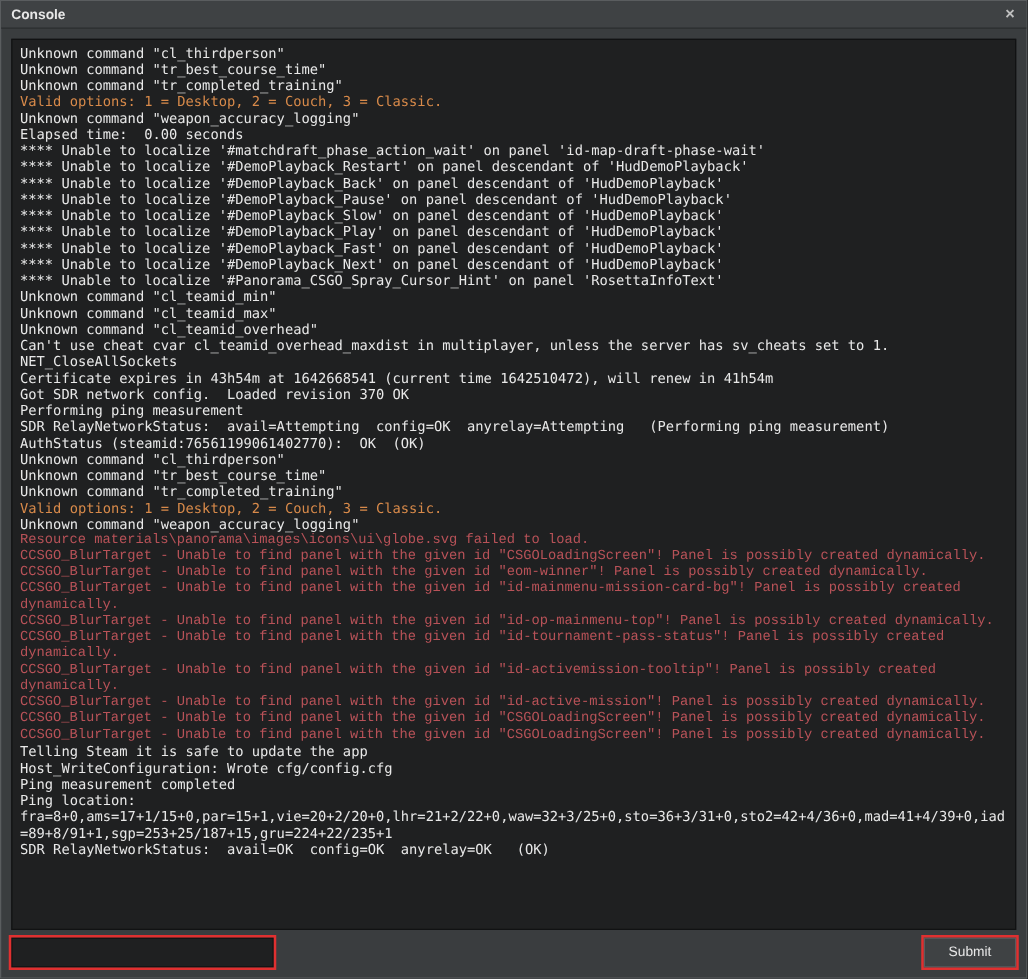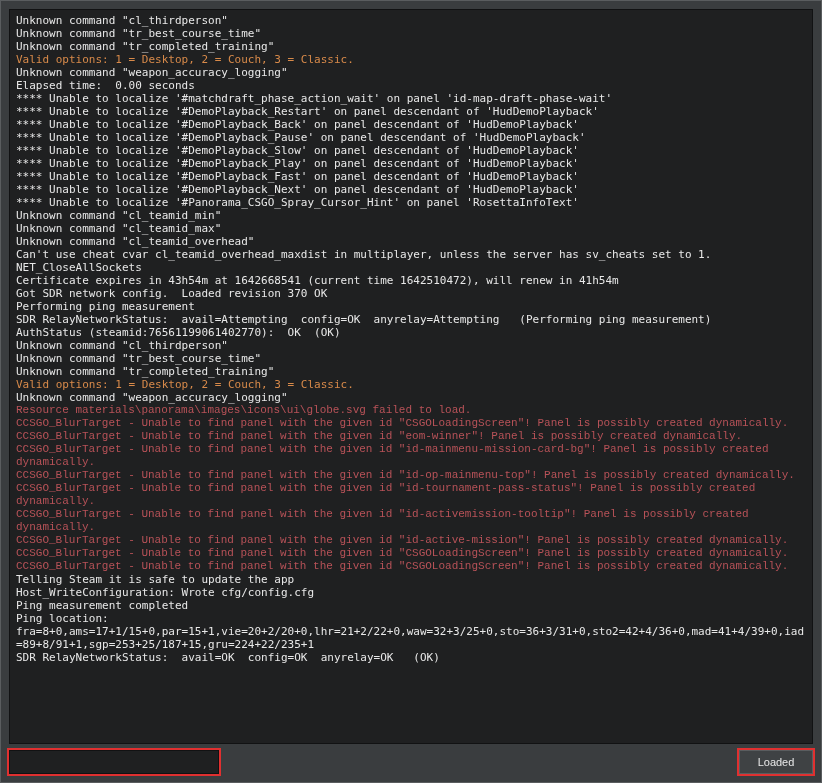--- a/index.html
+++ b/index.html
@@ -92,21 +92,25 @@
     font-size: 11px;
     cursor: pointer;
     outline: 2px solid #e03030;
   }
 </style>
 </head>
 <body>
 
 <div class="window">
 
+  <div class="titlebar">
+    <span>Console</span>
+    <span class="close">×</span>
+  </div>
 
   <div class="console-body" id="console-body"><span class="line c-white">Unknown command "cl_thirdperson"</span><span class="line c-white">Unknown command "tr_best_course_time"</span><span class="line c-white">Unknown command "tr_completed_training"</span><span class="line c-orange">Valid options: 1 = Desktop, 2 = Couch, 3 = Classic.</span><span class="line c-white">Unknown command "weapon_accuracy_logging"</span><span class="line c-white">Elapsed time:  0.00 seconds</span><span class="line c-white">**** Unable to localize '#matchdraft_phase_action_wait' on panel 'id-map-draft-phase-wait'</span><span class="line c-white">**** Unable to localize '#DemoPlayback_Restart' on panel descendant of 'HudDemoPlayback'</span><span class="line c-white">**** Unable to localize '#DemoPlayback_Back' on panel descendant of 'HudDemoPlayback'</span><span class="line c-white">**** Unable to localize '#DemoPlayback_Pause' on panel descendant of 'HudDemoPlayback'</span><span class="line c-white">**** Unable to localize '#DemoPlayback_Slow' on panel descendant of 'HudDemoPlayback'</span><span class="line c-white">**** Unable to localize '#DemoPlayback_Play' on panel descendant of 'HudDemoPlayback'</span><span class="line c-white">**** Unable to localize '#DemoPlayback_Fast' on panel descendant of 'HudDemoPlayback'</span><span class="line c-white">**** Unable to localize '#DemoPlayback_Next' on panel descendant of 'HudDemoPlayback'</span><span class="line c-white">**** Unable to localize '#Panorama_CSGO_Spray_Cursor_Hint' on panel 'RosettaInfoText'</span><span class="line c-white">Unknown command "cl_teamid_min"</span><span class="line c-white">Unknown command "cl_teamid_max"</span><span class="line c-white">Unknown command "cl_teamid_overhead"</span><span class="line c-white">Can't use cheat cvar cl_teamid_overhead_maxdist in multiplayer, unless the server has sv_cheats set to 1.</span><span class="line c-white">NET_CloseAllSockets</span><span class="line c-white">Certificate expires in 43h54m at 1642668541 (current time 1642510472), will renew in 41h54m</span><span class="line c-white">Got SDR network config.  Loaded revision 370 OK</span><span class="line c-white">Performing ping measurement</span><span class="line c-white">SDR RelayNetworkStatus:  avail=Attempting  config=OK  anyrelay=Attempting   (Performing ping measurement)</span><span class="line c-white">AuthStatus (steamid:76561199061402770):  OK  (OK)</span><span class="line c-white">Unknown command "cl_thirdperson"</span><span class="line c-white">Unknown command "tr_best_course_time"</span><span class="line c-white">Unknown command "tr_completed_training"</span><span class="line c-orange">Valid options: 1 = Desktop, 2 = Couch, 3 = Classic.</span><span class="line c-white">Unknown command "weapon_accuracy_logging"</span><span class="line c-red">Resource materials\panorama\images\icons\ui\globe.svg failed to load.</span><span class="line c-red">CCSGO_BlurTarget - Unable to find panel with the given id "CSGOLoadingScreen"! Panel is possibly created dynamically.</span><span class="line c-red">CCSGO_BlurTarget - Unable to find panel with the given id "eom-winner"! Panel is possibly created dynamically.</span><span class="line c-red">CCSGO_BlurTarget - Unable to find panel with the given id "id-mainmenu-mission-card-bg"! Panel is possibly created dynamically.</span><span class="line c-red">CCSGO_BlurTarget - Unable to find panel with the given id "id-op-mainmenu-top"! Panel is possibly created dynamically.</span><span class="line c-red">CCSGO_BlurTarget - Unable to find panel with the given id "id-tournament-pass-status"! Panel is possibly created dynamically.</span><span class="line c-red">CCSGO_BlurTarget - Unable to find panel with the given id "id-activemission-tooltip"! Panel is possibly created dynamically.</span><span class="line c-red">CCSGO_BlurTarget - Unable to find panel with the given id "id-active-mission"! Panel is possibly created dynamically.</span><span class="line c-red">CCSGO_BlurTarget - Unable to find panel with the given id "CSGOLoadingScreen"! Panel is possibly created dynamically.</span><span class="line c-red">CCSGO_BlurTarget - Unable to find panel with the given id "CSGOLoadingScreen"! Panel is possibly created dynamically.</span><span class="line c-white">Telling Steam it is safe to update the app</span><span class="line c-white">Host_WriteConfiguration: Wrote cfg/config.cfg</span><span class="line c-white">Ping measurement completed</span><span class="line c-white">Ping location: fra=8+0,ams=17+1/15+0,par=15+1,vie=20+2/20+0,lhr=21+2/22+0,waw=32+3/25+0,sto=36+3/31+0,sto2=42+4/36+0,mad=41+4/39+0,iad=89+8/91+1,sgp=253+25/187+15,gru=224+22/235+1</span><span class="line c-white">SDR RelayNetworkStatus:  avail=OK  config=OK  anyrelay=OK   (OK)</span></div>
 
   <div class="bottom-bar">
     <input class="cmd-input" type="text" value="" style="">
-    <button class="submit-btn">Loaded</button>
+    <button class="submit-btn">Submit</button>
   </div>
 
 </div>
 
 </body></html>

